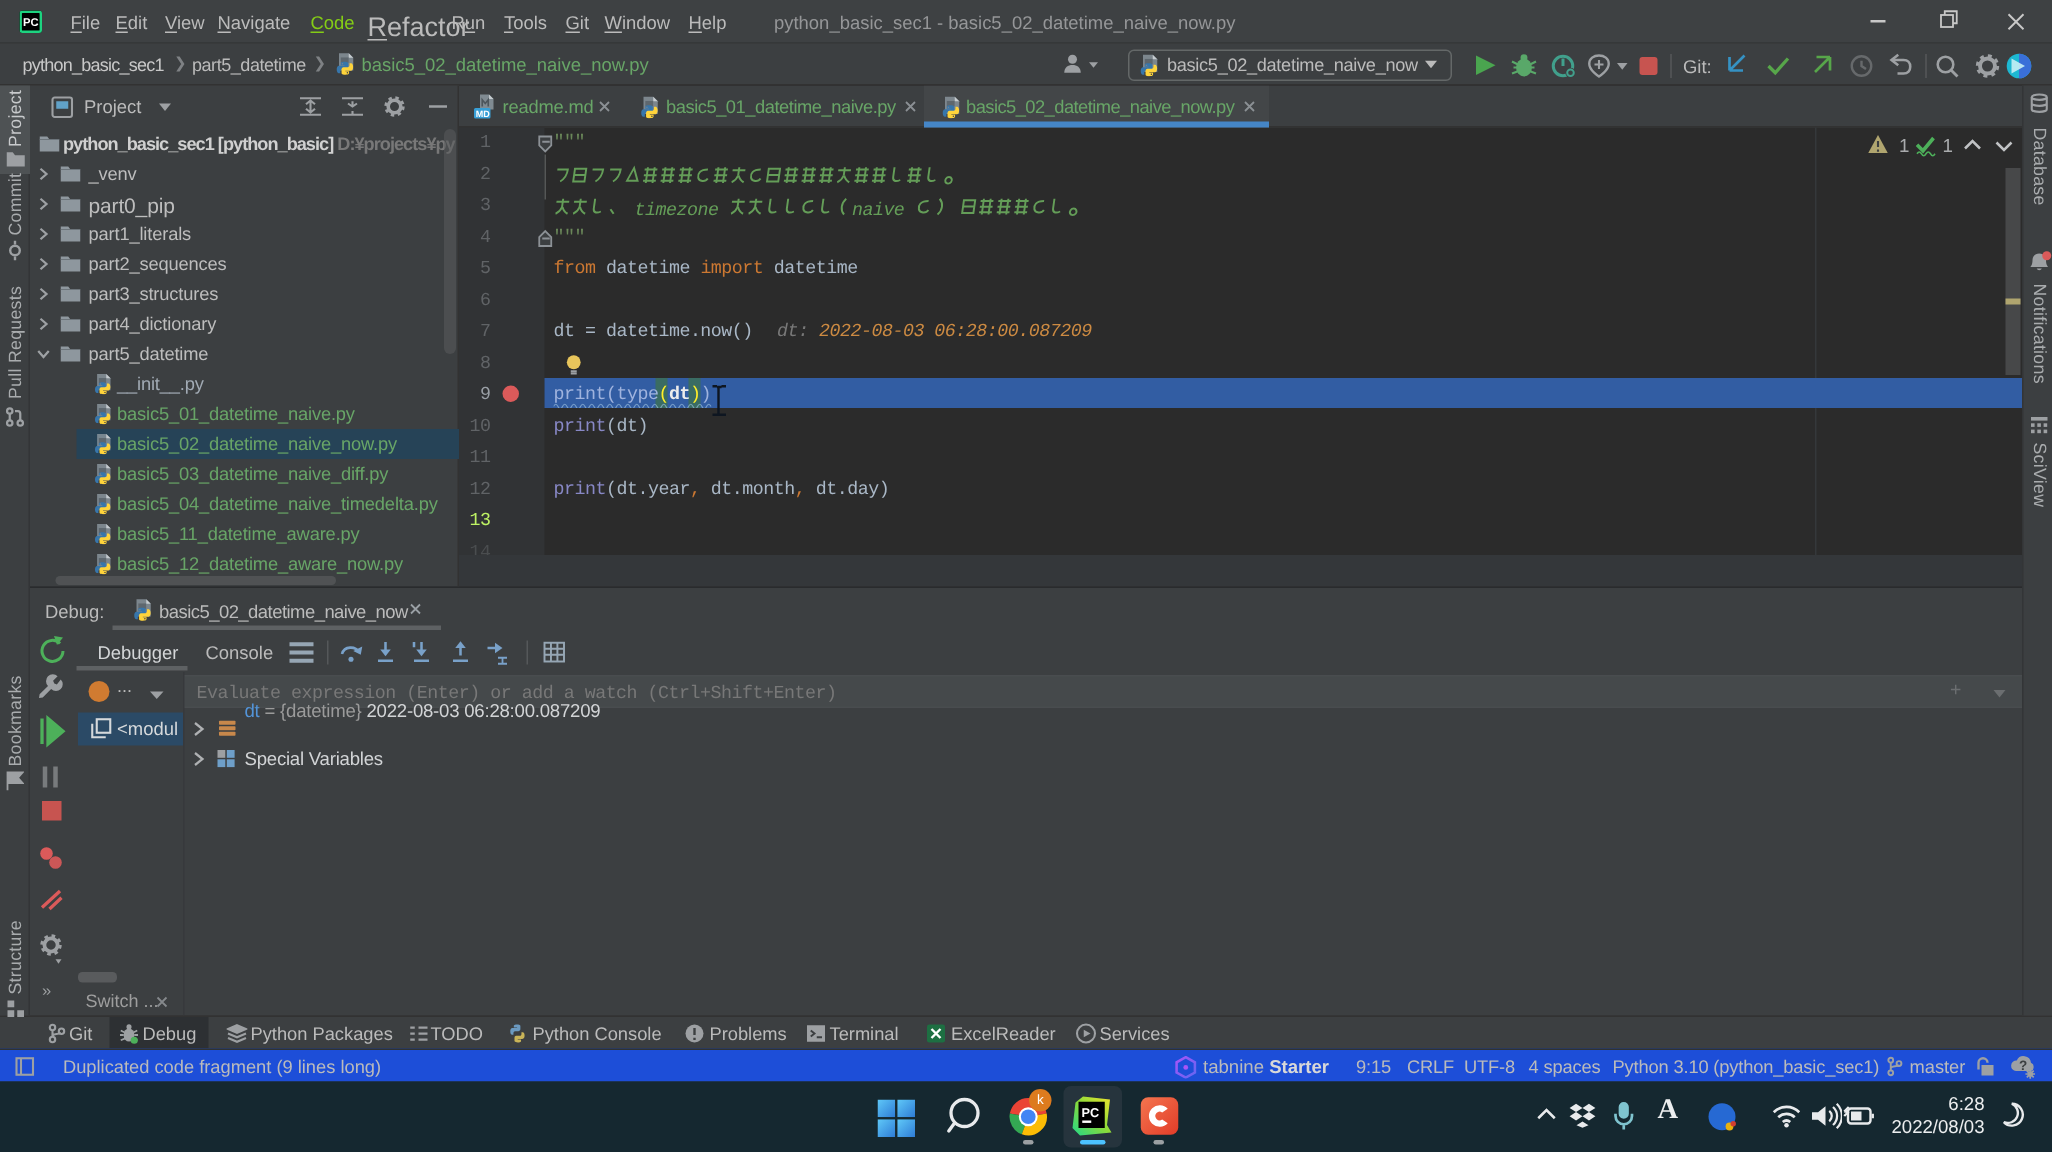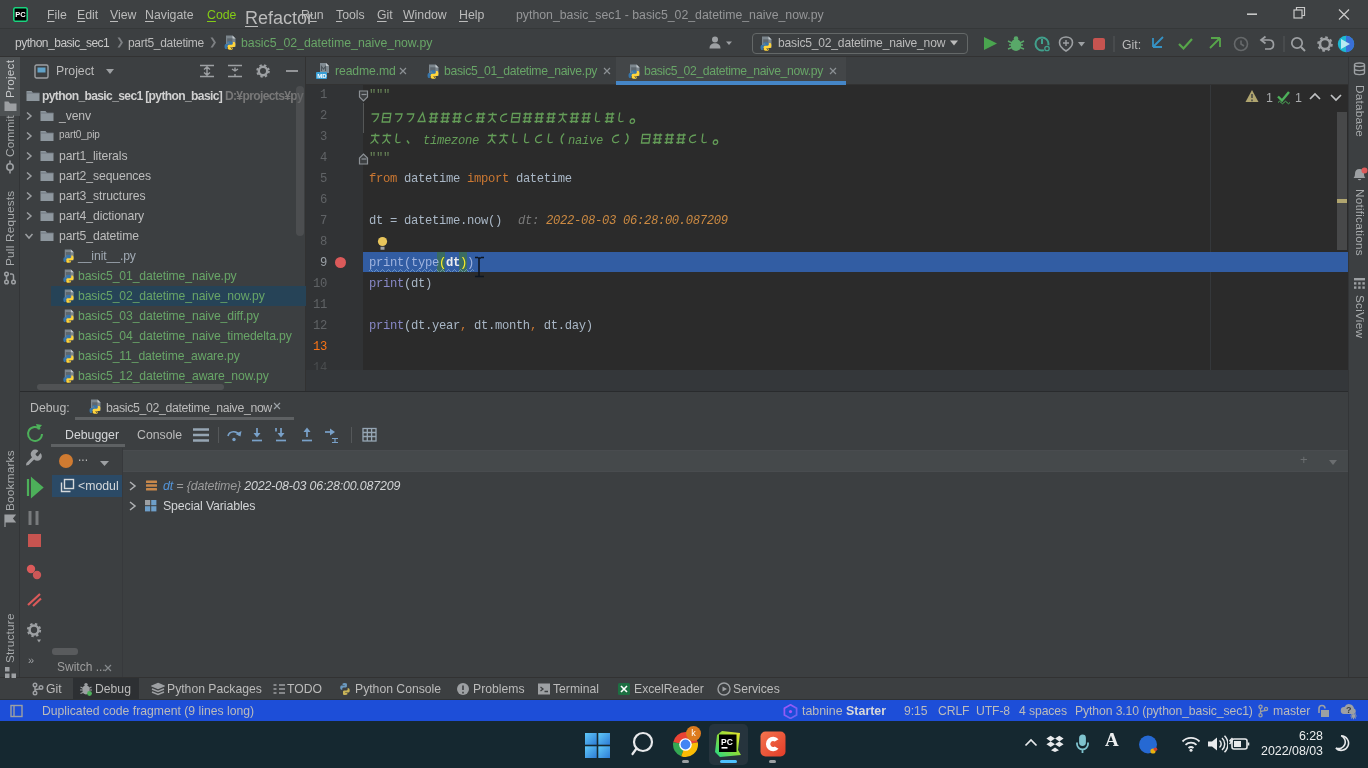--- a/index.html
+++ b/index.html
@@ -197,21 +197,21 @@
         <path d="M1.5 5 h13" stroke="#6d757b" stroke-width="0.8"></path>
       </svg>
 <div class="abs" style="left:39px;top:52px;font-size:12.2px;letter-spacing:-0.1px;color:#bdbdbd;white-space:nowrap;">_venv</div>
 <svg class="abs" style="left:4px;top:74px;" width="10" height="10" viewBox="0 0 10 10">
         <path d="M3 1.5 L7 5 L3 8.5" stroke="#9da0a3" stroke-width="1.5" fill="none"></path>
       </svg>
 <svg class="abs" style="left:19px;top:71px;" width="16" height="16" viewBox="0 0 16 16">
         <path d="M1.5 3 h5 l1.5 2 h6.5 v8 h-13 z" fill="#8e979e"></path>
         <path d="M1.5 5 h13" stroke="#6d757b" stroke-width="0.8"></path>
       </svg>
-<div class="abs" style="left:39px;top:72px;font-size:10px;letter-spacing:-0.1px;color:#bdbdbd;white-space:nowrap;text-align:center;">part0_pip</div>
+<div class="abs" style="left:39px;top:72px;font-size:14px;letter-spacing:-0.1px;color:#bdbdbd;white-space:nowrap;text-align:center;">part0_pip</div>
 <svg class="abs" style="left:4px;top:94px;" width="10" height="10" viewBox="0 0 10 10">
         <path d="M3 1.5 L7 5 L3 8.5" stroke="#9da0a3" stroke-width="1.5" fill="none"></path>
       </svg>
 <svg class="abs" style="left:19px;top:91px;" width="16" height="16" viewBox="0 0 16 16">
         <path d="M1.5 3 h5 l1.5 2 h6.5 v8 h-13 z" fill="#8e979e"></path>
         <path d="M1.5 5 h13" stroke="#6d757b" stroke-width="0.8"></path>
       </svg>
 <div class="abs" style="left:39px;top:92px;font-size:12.2px;letter-spacing:-0.1px;color:#bdbdbd;white-space:nowrap;">part1_literals</div>
 <svg class="abs" style="left:4px;top:114px;" width="10" height="10" viewBox="0 0 10 10">
         <path d="M3 1.5 L7 5 L3 8.5" stroke="#9da0a3" stroke-width="1.5" fill="none"></path>
@@ -352,21 +352,21 @@
 <div class="abs mono" style="left:0;top:73px;width:21px;text-align:right;color:#606366;">3</div>
 <div class="abs mono" style="left:0;top:94px;width:21px;text-align:right;color:#606366;">4</div>
 <div class="abs mono" style="left:0;top:115px;width:21px;text-align:right;color:#606366;">5</div>
 <div class="abs mono" style="left:0;top:136px;width:21px;text-align:right;color:#606366;">6</div>
 <div class="abs mono" style="left:0;top:157px;width:21px;text-align:right;color:#606366;">7</div>
 <div class="abs mono" style="left:0;top:178px;width:21px;text-align:right;color:#606366;">8</div>
 <div class="abs mono" style="left:0;top:199px;width:21px;text-align:right;color:#9aa0a6;">9</div>
 <div class="abs mono" style="left:0;top:220px;width:21px;text-align:right;color:#606366;">10</div>
 <div class="abs mono" style="left:0;top:241px;width:21px;text-align:right;color:#606366;">11</div>
 <div class="abs mono" style="left:0;top:262px;width:21px;text-align:right;color:#606366;">12</div>
-<div class="abs mono" style="left:0;top:283px;width:21px;text-align:right;color:#f97316;">13</div>
+<div class="abs mono" style="left:0;top:283px;width:21px;text-align:right;color:#bef264;">13</div>
 <div class="abs mono" style="left:0;top:304px;width:21px;text-align:right;color:#4a4d4f;">14</div>
 <div class="abs" style="left:29px;top:200px;width:11px;height:11px;border-radius:50%;background:#db5a5a;"></div>
 <svg class="abs" style="left:52px;top:33px;" width="11" height="80" viewBox="0 0 11 80">
 <path d="M5.5 43 v-30" stroke="#555757" stroke-width="1"></path>
 <path d="M1.5 1 h8 v6 l-4 4 -4 -4 z" fill="#3c3f41" stroke="#8c9196" stroke-width="1.2"></path>
         <path d="M3.5 4.5 h5" stroke="#8c9196" stroke-width="1.2"></path>
 <path d="M1.5 52 h8 v-6 l-4 -4 -4 4 z" fill="#3c3f41" stroke="#8c9196" stroke-width="1.2" transform="translate(0,22)"></path>
         <path d="M3.5 69 h5" stroke="#8c9196" stroke-width="1.2"></path>
 </svg>
 <div class="abs mono" style="left:63px;top:31px;white-space:pre;color:#a9b7c6;"><span style="color:#6a8759">"""</span></div>
@@ -611,35 +611,36 @@
       </svg>
 <div class="abs" style="left:52px;top:83px;width:70px;height:22px;background:#2b4a66;"></div>
 <svg class="abs" style="left:60px;top:86px;" width="15" height="15" viewBox="0 0 15 15">
         <g fill="none" stroke="#d6d9db" stroke-width="1.4">
           <rect x="4.5" y="1.5" width="9" height="9"></rect>
           <path d="M10.5 13.5 h-9 v-9"></path>
         </g>
       </svg>
 <div class="abs" style="left:78px;top:87px;font-size:12.3px;color:#d6d9db;">&lt;modul</div>
 <div class="abs" style="left:122px;top:58px;width:1234px;height:22px;background:#45494b;border:1px solid #50545655;"></div>
+<div class="abs mono" style="left:131px;top:63px;color:#787878;">Evaluate expression (Enter) or add a watch (Ctrl+Shift+Enter)</div>
 <div class="abs" style="left:1300px;top:60px;font-size:13px;color:#6b6e70;">+</div>
 <svg class="abs" style="left:1328px;top:67px;" width="10" height="7" viewBox="0 0 10 7">
         <path d="M1 1 h8 l-4 5 z" fill="#6b6e70"></path>
       </svg>
 <svg class="abs" style="left:128px;top:89px;" width="9" height="10" viewBox="0 0 9 10">
         <path d="M2 1 L7 5 L2 9" stroke="#afb1b3" stroke-width="1.5" fill="none"></path>
       </svg>
 <svg class="abs" style="left:145px;top:87px;" width="13" height="13" viewBox="0 0 13 13">
         <g fill="#c8884b">
           <rect x="1" y="1.5" width="11" height="2.6" rx="0.5"></rect>
           <rect x="1" y="5.2" width="11" height="2.6" rx="0.5"></rect>
           <rect x="1" y="8.9" width="11" height="2.6" rx="0.5"></rect>
         </g>
       </svg>
-<div class="abs" style="left:163px;top:87px;font-size:12.4px;letter-spacing:-0.15px;white-space:pre;font-style:italic;"><span style="color:#5394d8">dt</span><span style="color:#9b9b9b"> = {datetime} </span><span style="color:#d2d4d6">2022-08-03 06:28:00.087209</span></div>
+<div class="abs" style="left:163px;top:75px;font-size:12.4px;letter-spacing:-0.15px;white-space:pre;"><span style="color:#5394d8">dt</span><span style="color:#9b9b9b"> = {datetime} </span><span style="color:#d2d4d6">2022-08-03 06:28:00.087209</span></div>
 <svg class="abs" style="left:128px;top:109px;" width="9" height="10" viewBox="0 0 9 10">
         <path d="M2 1 L7 5 L2 9" stroke="#afb1b3" stroke-width="1.5" fill="none"></path>
       </svg>
 <svg class="abs" style="left:144px;top:107px;" width="13" height="13" viewBox="0 0 13 13">
         <rect x="1" y="1" width="5.2" height="5.2" fill="#9da0a3"></rect>
         <rect x="7.2" y="1" width="5.2" height="5.2" fill="#6e9fc9"></rect>
         <rect x="1" y="7.2" width="5.2" height="5.2" fill="#6e9fc9"></rect>
         <rect x="7.2" y="7.2" width="5.2" height="5.2" fill="#6e9fc9"></rect>
       </svg>
 <div class="abs" style="left:163px;top:107px;font-size:12.4px;letter-spacing:-0.15px;color:#d2d4d6;">Special Variables</div>

